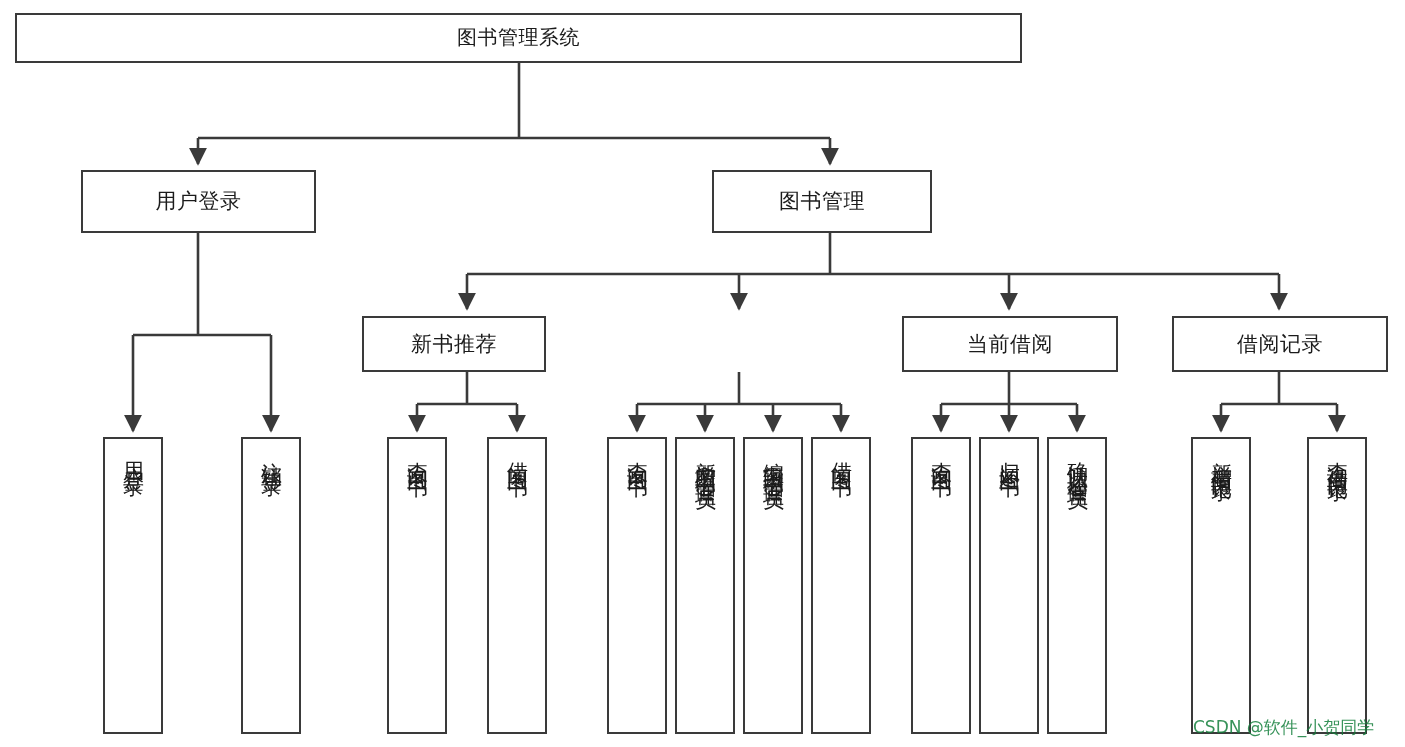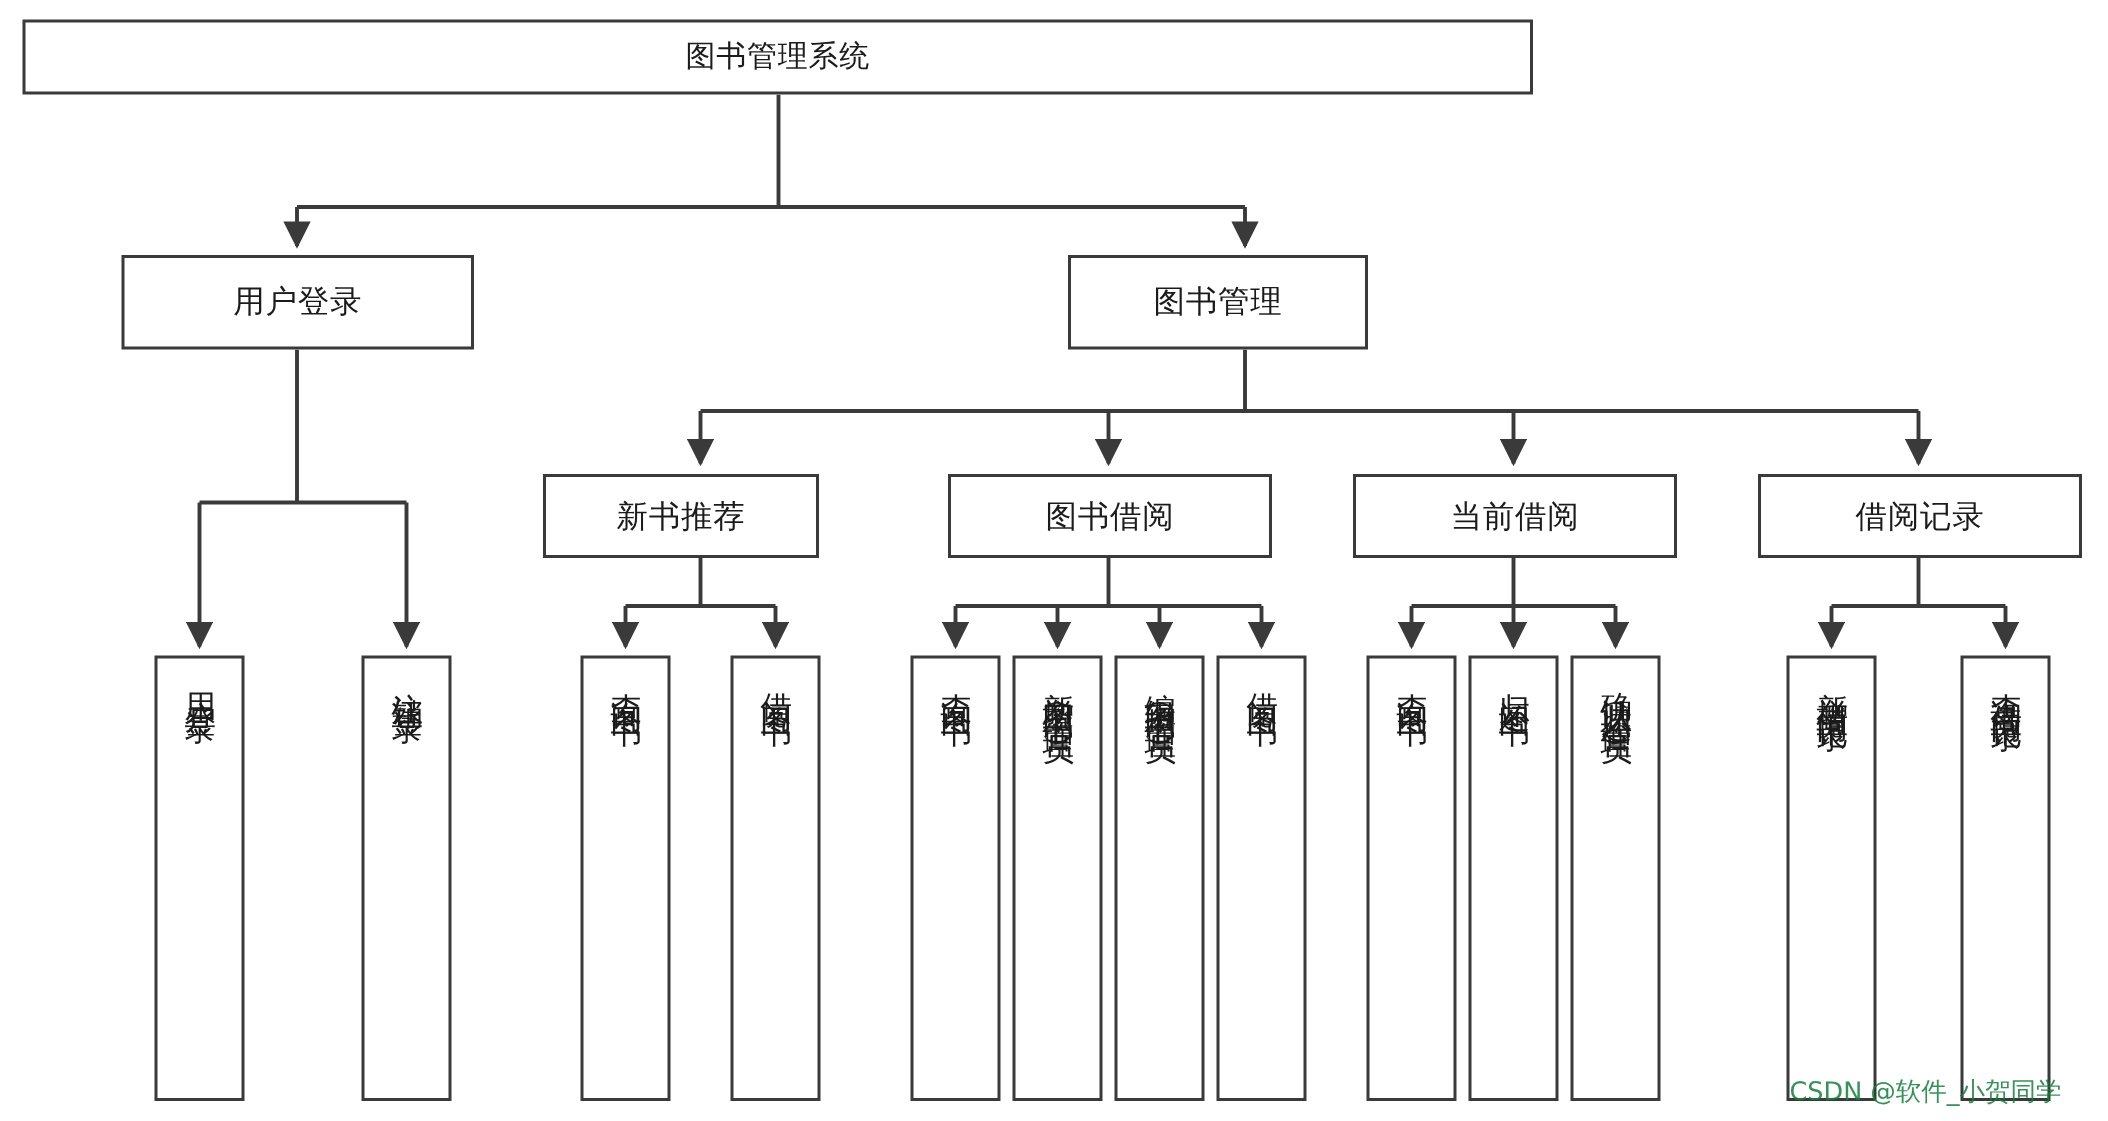--- a/index.html
+++ b/index.html
@@ -133,31 +133,28 @@
   </svg>
 
   <div class="node root horiz" style="left:15px; top:13px; width:1007px; height:50px;">
     <span class="lbl">图书管理系统</span>
   </div>
 
   <div class="node horiz" style="left:81px; top:170px; width:235px; height:63px;">
     <span class="lbl">用户登录</span>
   </div>
 
-  <div class="node horiz" style="left:712px; top:170px; width:200px; height:63px;">
+  <div class="node horiz" style="left:712px; top:170px; width:220px; height:63px;">
     <span class="lbl">图书管理</span>
   </div>
 
   <div class="node horiz" style="left:362px; top:316px; width:184px; height:56px;">
     <span class="lbl">新书推荐</span>
   </div>
 
-  <div class="node horiz" style="left:632px; top:316px; width:216px; height:56px;">
-    <span class="lbl">图书借阅</span>
-  </div>
 
   <div class="node horiz" style="left:1172px; top:316px; width:216px; height:56px;">
     <span class="lbl">借阅记录</span>
   </div>
 
   <div class="node horiz" style="left:902px; top:316px; width:216px; height:56px;">
     <span class="lbl">当前借阅</span>
   </div>
 
   <div class="node vert" style="left:103px; top:437px; width:60px; height:297px;">

